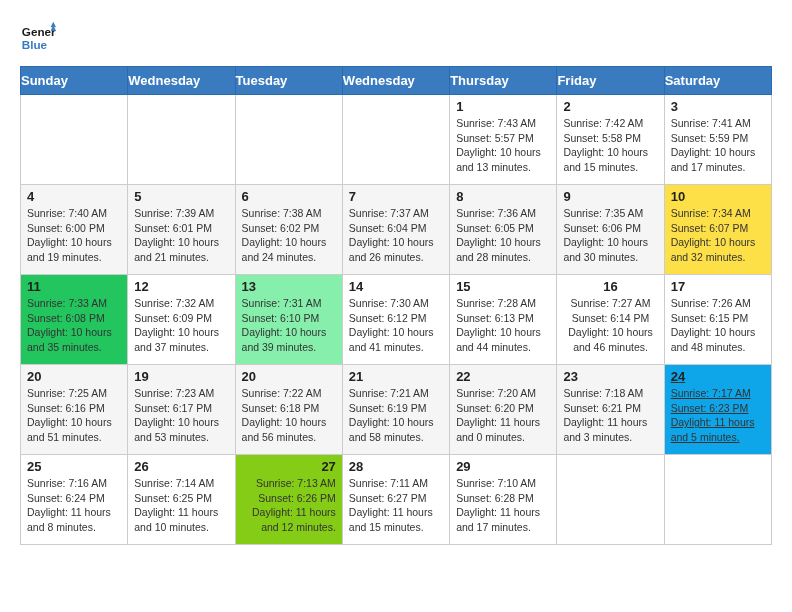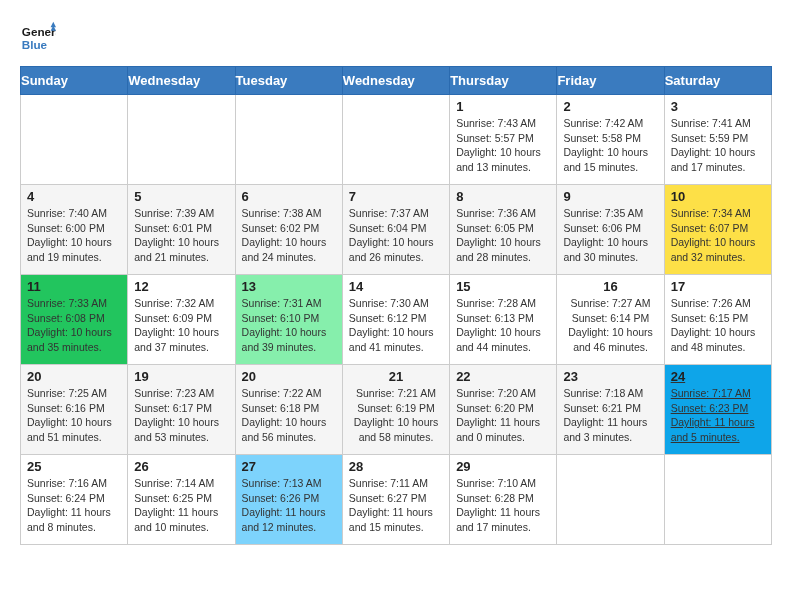--- a/index.html
+++ b/index.html
@@ -262,21 +262,21 @@
 Daylight: 10 hours
 and 53 minutes.</div>
         </td>
         <td style="background: rgb(245, 245, 245);">
           <div class="day-number">20</div>
           <div class="day-info">Sunrise: 7:22 AM
 Sunset: 6:18 PM
 Daylight: 10 hours
 and 56 minutes.</div>
         </td>
-        <td style="background: rgb(245, 245, 245); text-align: center;">
+        <td style="background: rgb(245, 245, 245);">
           <div class="day-number">21</div>
           <div class="day-info">Sunrise: 7:21 AM
 Sunset: 6:19 PM
 Daylight: 10 hours
 and 58 minutes.</div>
         </td>
         <td style="background: rgb(245, 245, 245);">
           <div class="day-number">22</div>
           <div class="day-info">Sunrise: 7:20 AM
 Sunset: 6:20 PM
@@ -306,21 +306,21 @@
 Daylight: 11 hours
 and 8 minutes.</div>
         </td>
         <td style="background: rgb(255, 255, 255); margin-left: 27px;">
           <div class="day-number">26</div>
           <div class="day-info">Sunrise: 7:14 AM
 Sunset: 6:25 PM
 Daylight: 11 hours
 and 10 minutes.</div>
         </td>
-        <td style="background: #7dd3fc;">
+        <td style="background: #84cc16; text-align: right;">
           <div class="day-number">27</div>
           <div class="day-info">Sunrise: 7:13 AM
 Sunset: 6:26 PM
 Daylight: 11 hours
 and 12 minutes.</div>
         </td>
         <td style="background: rgb(255, 255, 255);">
           <div class="day-number">28</div>
           <div class="day-info">Sunrise: 7:11 AM
 Sunset: 6:27 PM

